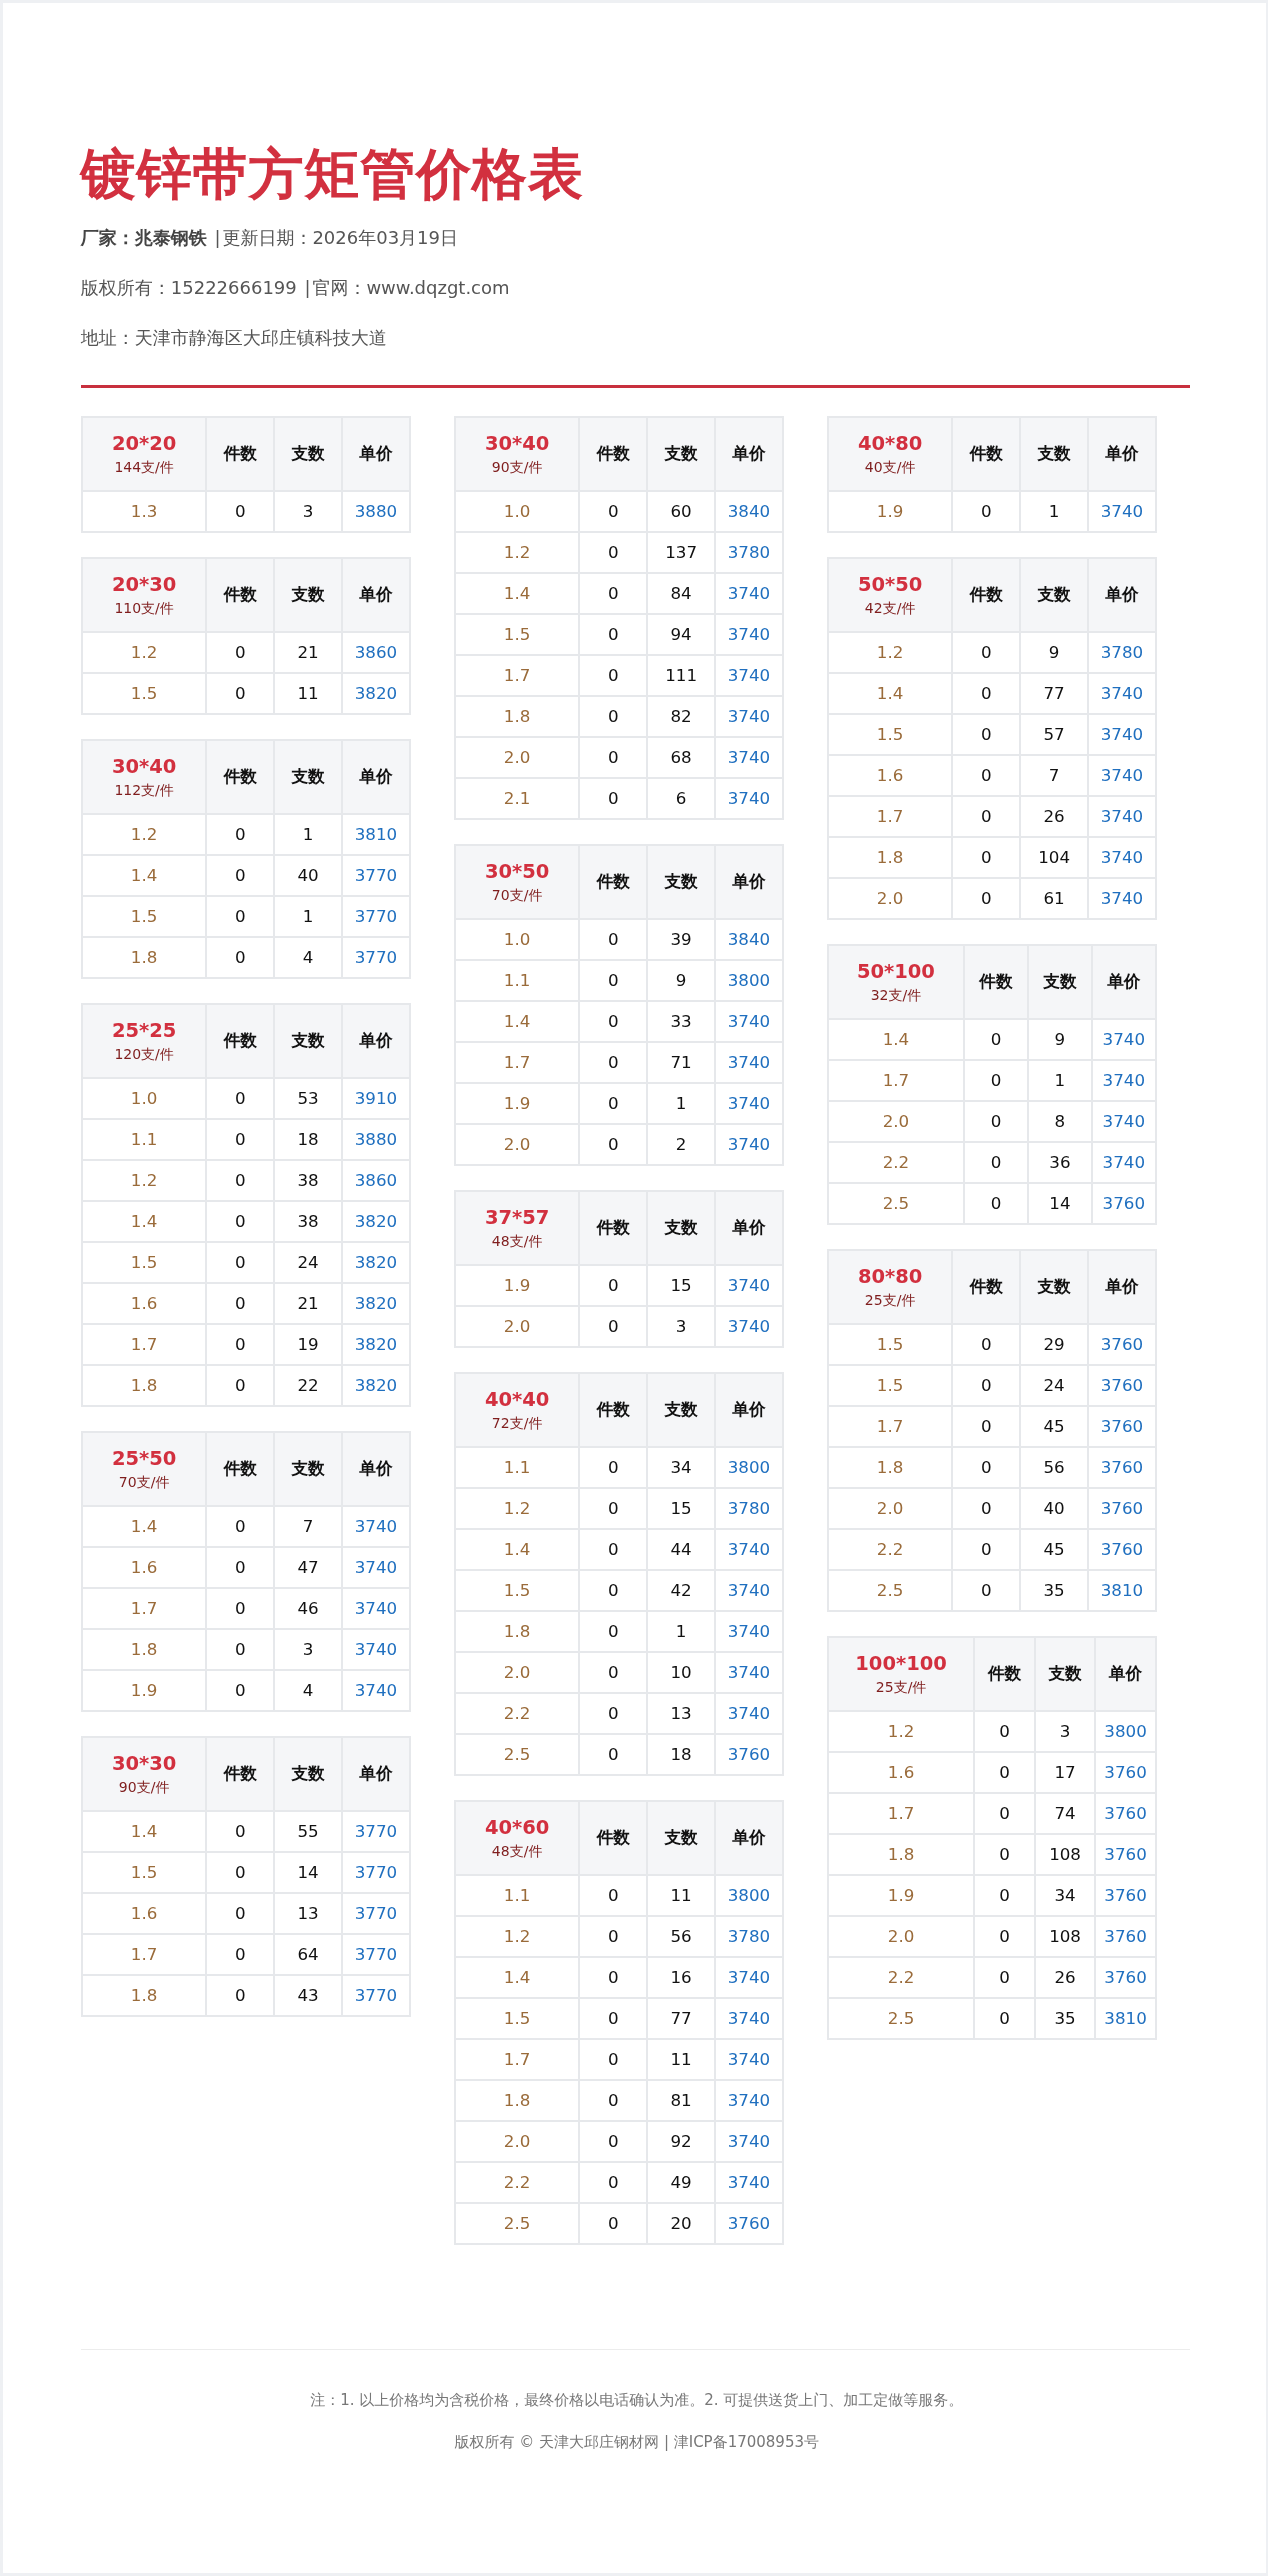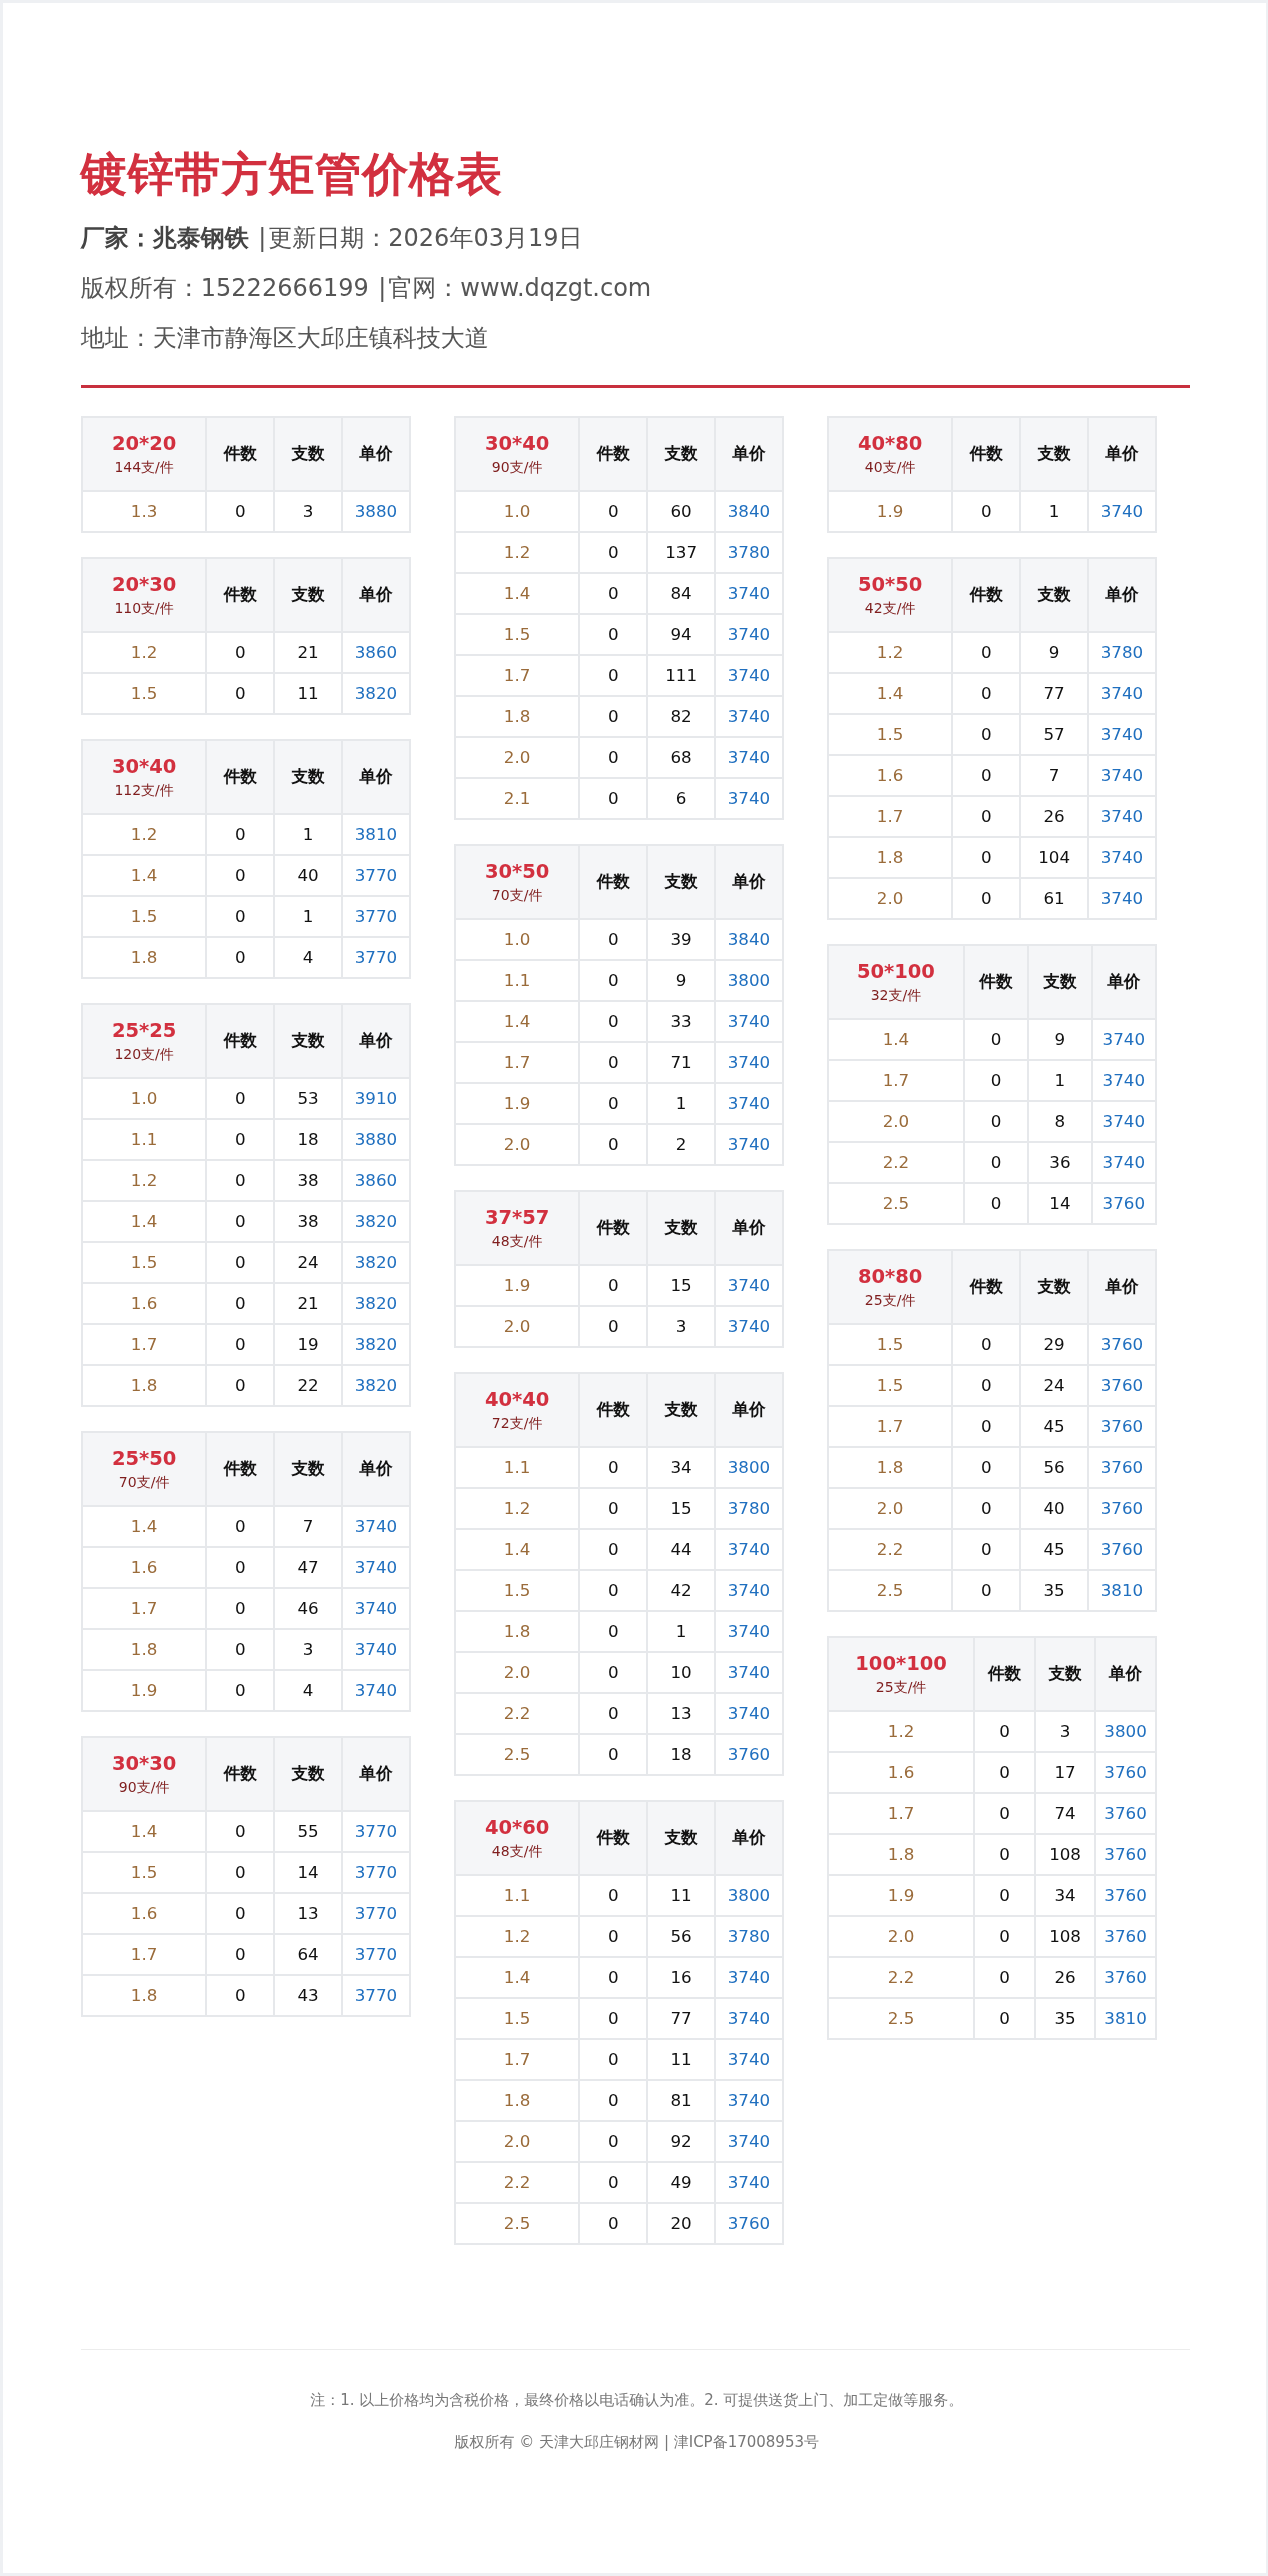--- a/index.html
+++ b/index.html
@@ -16,28 +16,28 @@
     left: 2.8px; top: 2.8px;
     width: 1263px; height: 2570px;
     background: #ffffff;
   }
   .header {
     position: absolute;
     left: 78px; top: 139px;
     width: 1109px;
   }
   .title {
-    font-size: 46px;
+    font-size: 55px;
     font-weight: bold;
     color: #d2303f;
     line-height: 65px;
     letter-spacing: 0.9px;
   }
   .info-line {
-    font-size: 24px;
+    font-size: 18px;
     color: #555;
     line-height: 22px;
     margin-top: 28px;
   }
   .info-line:first-of-type { margin-top: 20.4px; }
   .info-line .strong { font-weight: bold; color: #444; }
   .info-line .sep { color: #555; padding: 0 1.9px; }
   .red-rule {
     position: absolute;
     left: 78px; top: 382px;

